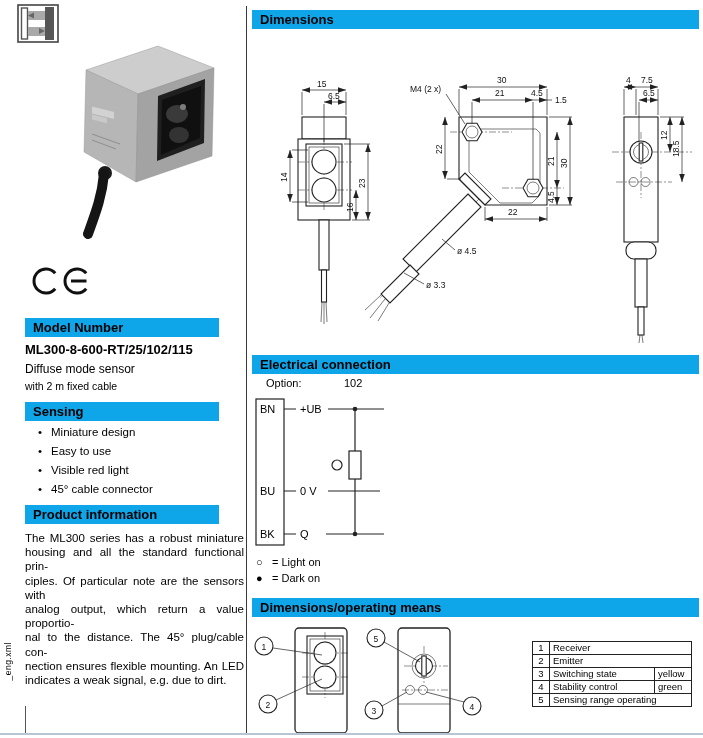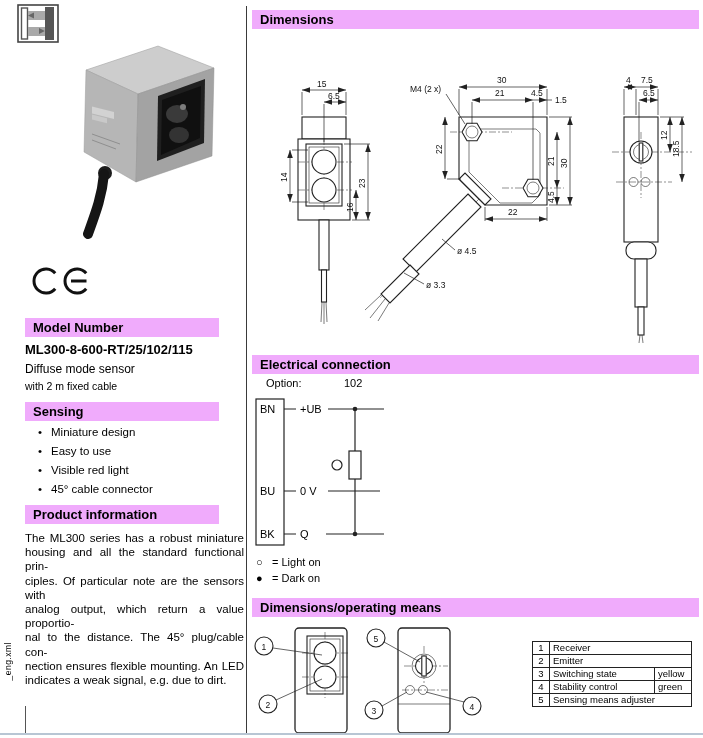--- a/index.html
+++ b/index.html
@@ -1,18 +1,18 @@
 <!DOCTYPE html>
 <html><head>
 <meta charset="utf-8">
 <style>
   html,body{margin:0;padding:0;background:#fff;}
   #page{position:relative;width:703px;height:738px;background:#fff;overflow:hidden;
         font-family:"Liberation Sans","DejaVu Sans",sans-serif;color:#000;}
-  .bar{position:absolute;background:#f0abfc;height:19px;font-size:13px;font-weight:bold;
+  .bar{position:absolute;background:#0ea5e9;height:19px;font-size:13px;font-weight:bold;
        line-height:19px;padding-left:8px;box-sizing:border-box;}
   .lbar{left:25px;width:194px;}
   .rbar{left:252px;width:447px;}
   .txt{position:absolute;}
   .divider{position:absolute;left:246px;top:6px;width:1px;height:727px;background:#3a3a3a;}
   .bullet-row{position:absolute;left:38px;width:200px;font-size:11.5px;}
   .bullet-row .b{display:inline-block;width:13px;}
   .para{position:absolute;left:25px;width:219px;font-size:11.5px;line-height:14.2px;}
   .jline{text-align:justify;text-align-last:justify;}
   .jline.last{text-align-last:left;}
@@ -329,19 +329,19 @@
       <td class="nm">Switching state</td>
       <td class="clr">yellow</td>
     </tr>
     <tr>
       <td class="num">4</td>
       <td class="nm">Stability control</td>
       <td class="clr">green</td>
     </tr>
     <tr>
       <td class="num">5</td>
-      <td class="nm" colspan="2">Sensing means adjuster</td>
+      <td class="nm" colspan="2">Sensing range operating</td>
     </tr>
   </tbody>
     </table>
 
   <div class="footline"></div>
 </div>
 
 </body></html>

